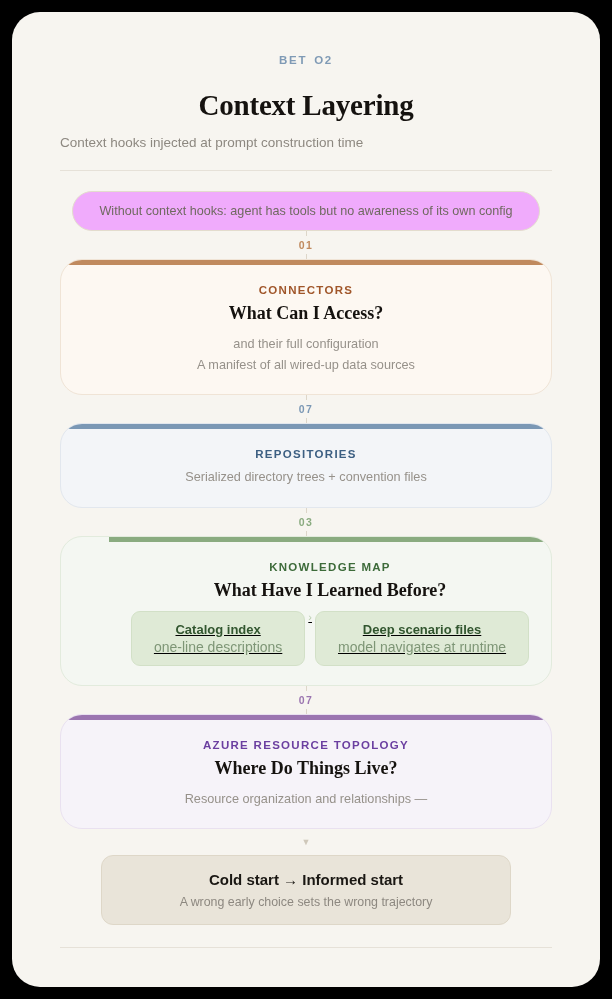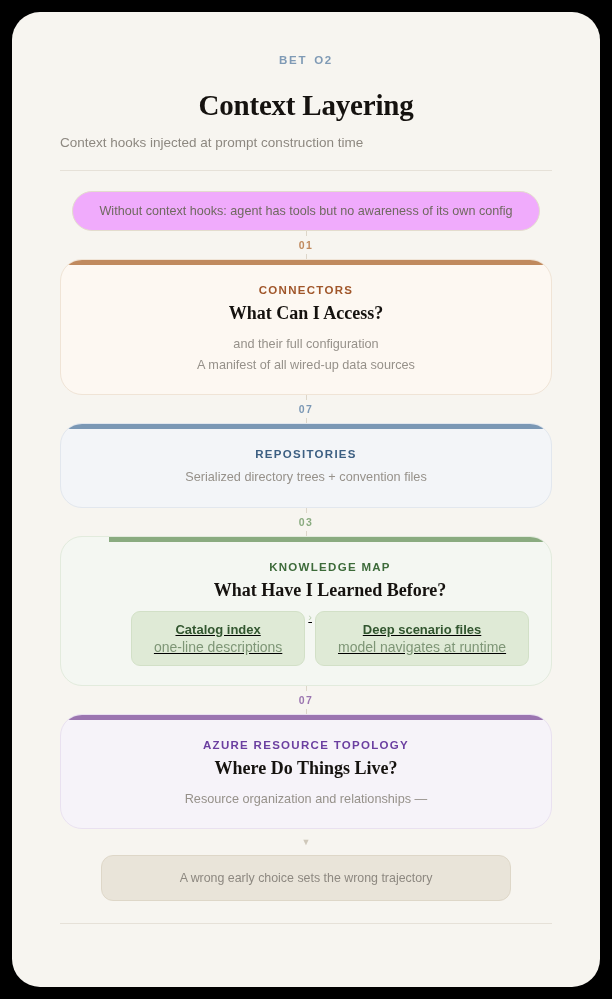--- a/index.html
+++ b/index.html
@@ -287,20 +287,21 @@
               <div>Resource organization and relationships —</div>
             </div>
           </div>
         </div>
       </div>
 
     <div class="caret">▼</div>
 
     <div class="conclusion-wrap">
       <div class="conclusion">
+        <div class="c-title">Cold start → Informed start</div>
         <div class="c-sub">A wrong early choice sets the wrong trajectory</div>
       </div>
     </div>
 
     <div class="footer-rule"></div>
 
   </div>
 </div>
 
 </body></html>

